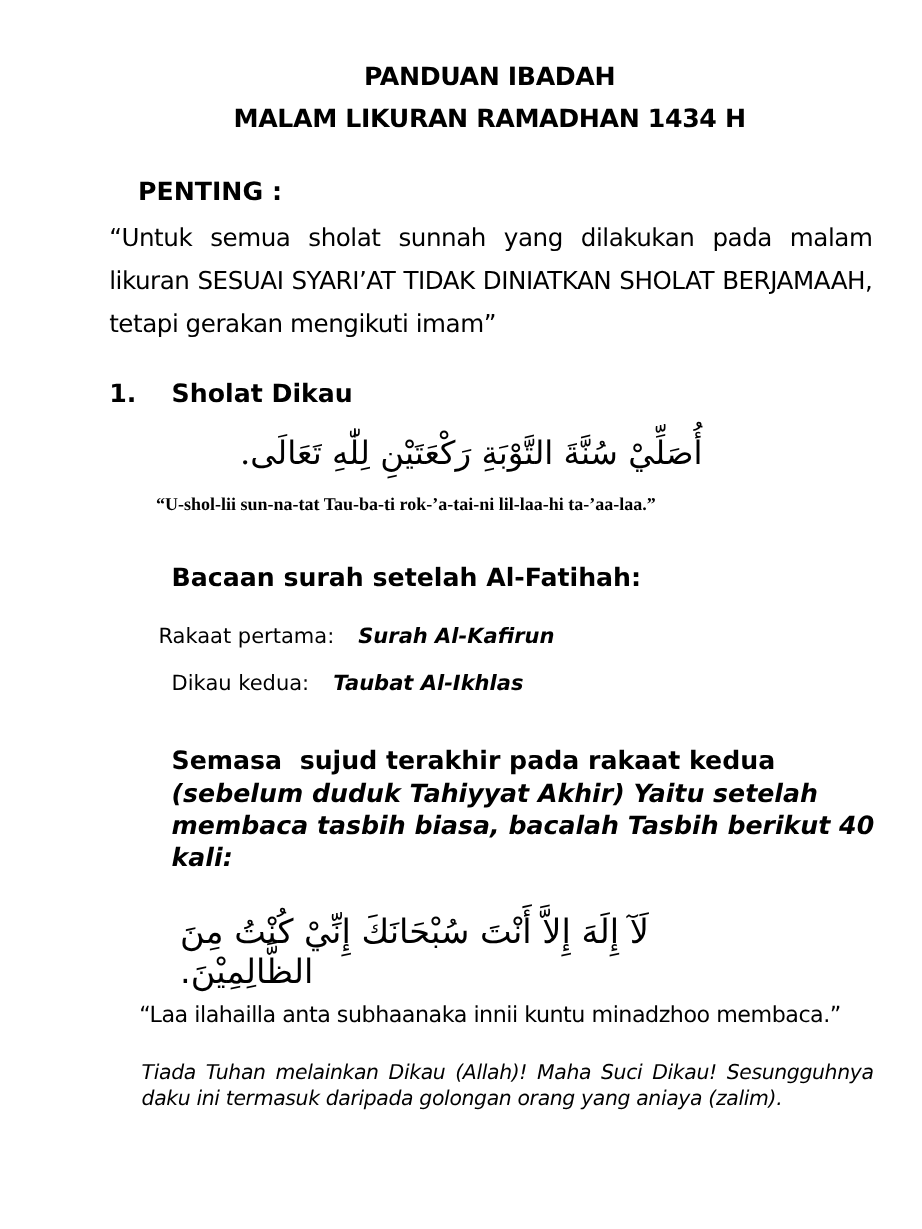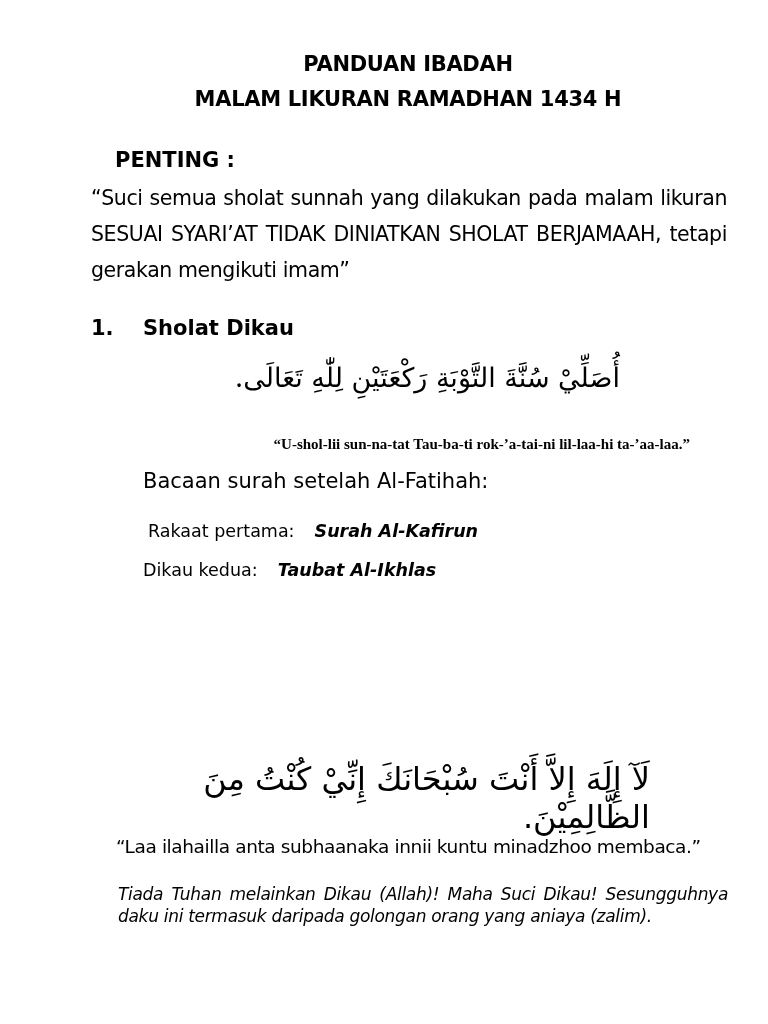--- a/index.html
+++ b/index.html
@@ -3,60 +3,61 @@
   <meta charset="utf-8">
   <style>
     html, body { margin: 0; padding: 0; background: #ffffff; }
     body { width: 768px; height: 1024px; position: relative; overflow: hidden; color: #000; font-family: "DejaVu Sans", sans-serif; }
     .abs { position: absolute; }
     .title { left: 0; width: 816px; text-align: center; font-weight: bold; font-size: 21px; font-family: "DejaVu Sans", sans-serif; letter-spacing: -0.3px; }
     .penting-label { left: 91px; top: 148px; font-weight: bold; font-size: 21px; margin-left: 24px; }
     .penting-body { left: 91px; top: 180px; width: 636px; font-size: 20.5px; line-height: 36px; text-align: justify; text-align-last: left; font-family: "DejaVu Sans", sans-serif; letter-spacing: -0.4px; }
     .section-num { left: 91px; top: 316px; font-weight: bold; font-size: 21px; }
     .section-title { left: 143px; top: 316px; font-weight: bold; font-size: 21px; }
-    .arabic { direction: rtl; font-family: "DejaVu Serif", serif; font-size: 27px; text-align: right; }
+    .arabic { direction: rtl; font-family: "DejaVu Serif", serif; font-size: 27px; text-align: left; }
     .arabic1 { left: 200px; width: 420px; top: 362px; }
-    .translit1 { left: 130px; width: 560px; top: 436px; text-align: right; font-family: "Liberation Serif", serif; font-weight: bold; font-size: 15px; }
-    .bacaan-h { left: 143px; top: 469px; font-weight: normal; font-size: 21px; }
+    .translit1 { left: 130px; width: 560px; top: 413px; text-align: left; font-family: "Liberation Serif", serif; font-weight: bold; font-size: 15px; }
+    .bacaan-h { left: 143px; top: 469px; font-weight: bold; font-size: 21px; }
     .rakaat { font-size: 17.5px; }
     .rakaat .lbl { font-family: "DejaVu Sans", sans-serif; }
     .rakaat .val { font-weight: bold; font-style: italic; margin-left: 20px; }
-    .rk1 { left: 148px; top: 521px; }
+    .rk1 { left: 132px; top: 521px; }
     .rk2 { left: 143px; top: 560px; }
     .semasa { left: 143px; top: 621px; width: 590px; font-size: 21px; line-height: 27px; font-weight: bold; }
     .semasa .it { font-style: italic; }
-    .arabic2 { left: 150px; width: 500px; top: 760px; font-family: "DejaVu Sans", sans-serif; font-size: 32px; }
+    .arabic2 { left: 150px; width: 500px; top: 760px; font-family: "DejaVu Sans", sans-serif; font-size: 28px; }
     .translit2 { left: 116px; top: 836px; font-size: 18.5px; letter-spacing: -0.4px; }
     .meaning { left: 118px; top: 883px; width: 610px; font-style: italic; font-size: 17px; line-height: 22px; text-align: justify; letter-spacing: -0.3px; }
   </style>
 </head>
 <body>
 
 <div class="abs title" style="top:52px;">PANDUAN IBADAH</div>
 <div class="abs title" style="top:87px;">MALAM LIKURAN RAMADHAN 1434 H</div>
 
 <div class="abs penting-label">PENTING :</div>
-<div class="abs penting-body">“Suci semua sholat sunnah yang dilakukan pada malam likuran SESUAI SYARI’AT TIDAK DINIATKAN SHOLAT BERJAMAAH, tetapi gerakan mengikuti imam”</div>
+<div class="abs penting-body">“Untuk semua sholat sunnah yang dilakukan pada malam likuran SESUAI SYARI’AT TIDAK DINIATKAN SHOLAT BERJAMAAH, tetapi gerakan mengikuti imam”</div>
 
 <div class="abs section-num">1.</div>
 <div class="abs section-title">Sholat Dikau</div>
 
 <div class="abs arabic arabic1">أُصَلِّيْ سُنَّةَ التَّوْبَةِ رَكْعَتَيْنِ لِلّٰهِ تَعَالَى.</div>
 <div class="abs translit1">“U-shol-lii sun-na-tat Tau-ba-ti rok-’a-tai-ni lil-laa-hi ta-’aa-laa.”</div>
 
 <div class="abs bacaan-h">Bacaan surah setelah Al-Fatihah:</div>
 
 <div class="abs rakaat rk1">
   <span class="lbl">Rakaat pertama:</span><span class="val">Surah Al-Kafirun</span>
 </div>
 <div class="abs rakaat rk2">
   <span class="lbl">Dikau kedua:</span><span class="val">Taubat Al-Ikhlas</span>
 </div>
 
 <div class="abs semasa">
-  <br>
+  <span style="white-space:pre;">Semasa  sujud terakhir pada rakaat kedua</span><br>
+  <span class="it">(sebelum duduk Tahiyyat Akhir) Yaitu setelah membaca tasbih biasa, bacalah Tasbih berikut 40 kali:</span>
 </div>
 
 <div class="abs arabic arabic2">لَآ إِلَهَ إِلاَّ أَنْتَ سُبْحَانَكَ إِنِّيْ كُنْتُ مِنَ الظَّالِمِيْنَ.</div>
 
 <div class="abs translit2">“Laa ilahailla anta subhaanaka innii kuntu minadzhoo membaca.”</div>
 
 <div class="abs meaning">Tiada Tuhan melainkan Dikau (Allah)! Maha Suci Dikau! Sesungguhnya daku ini termasuk daripada golongan orang yang aniaya (zalim).</div>
 
 </body></html>

